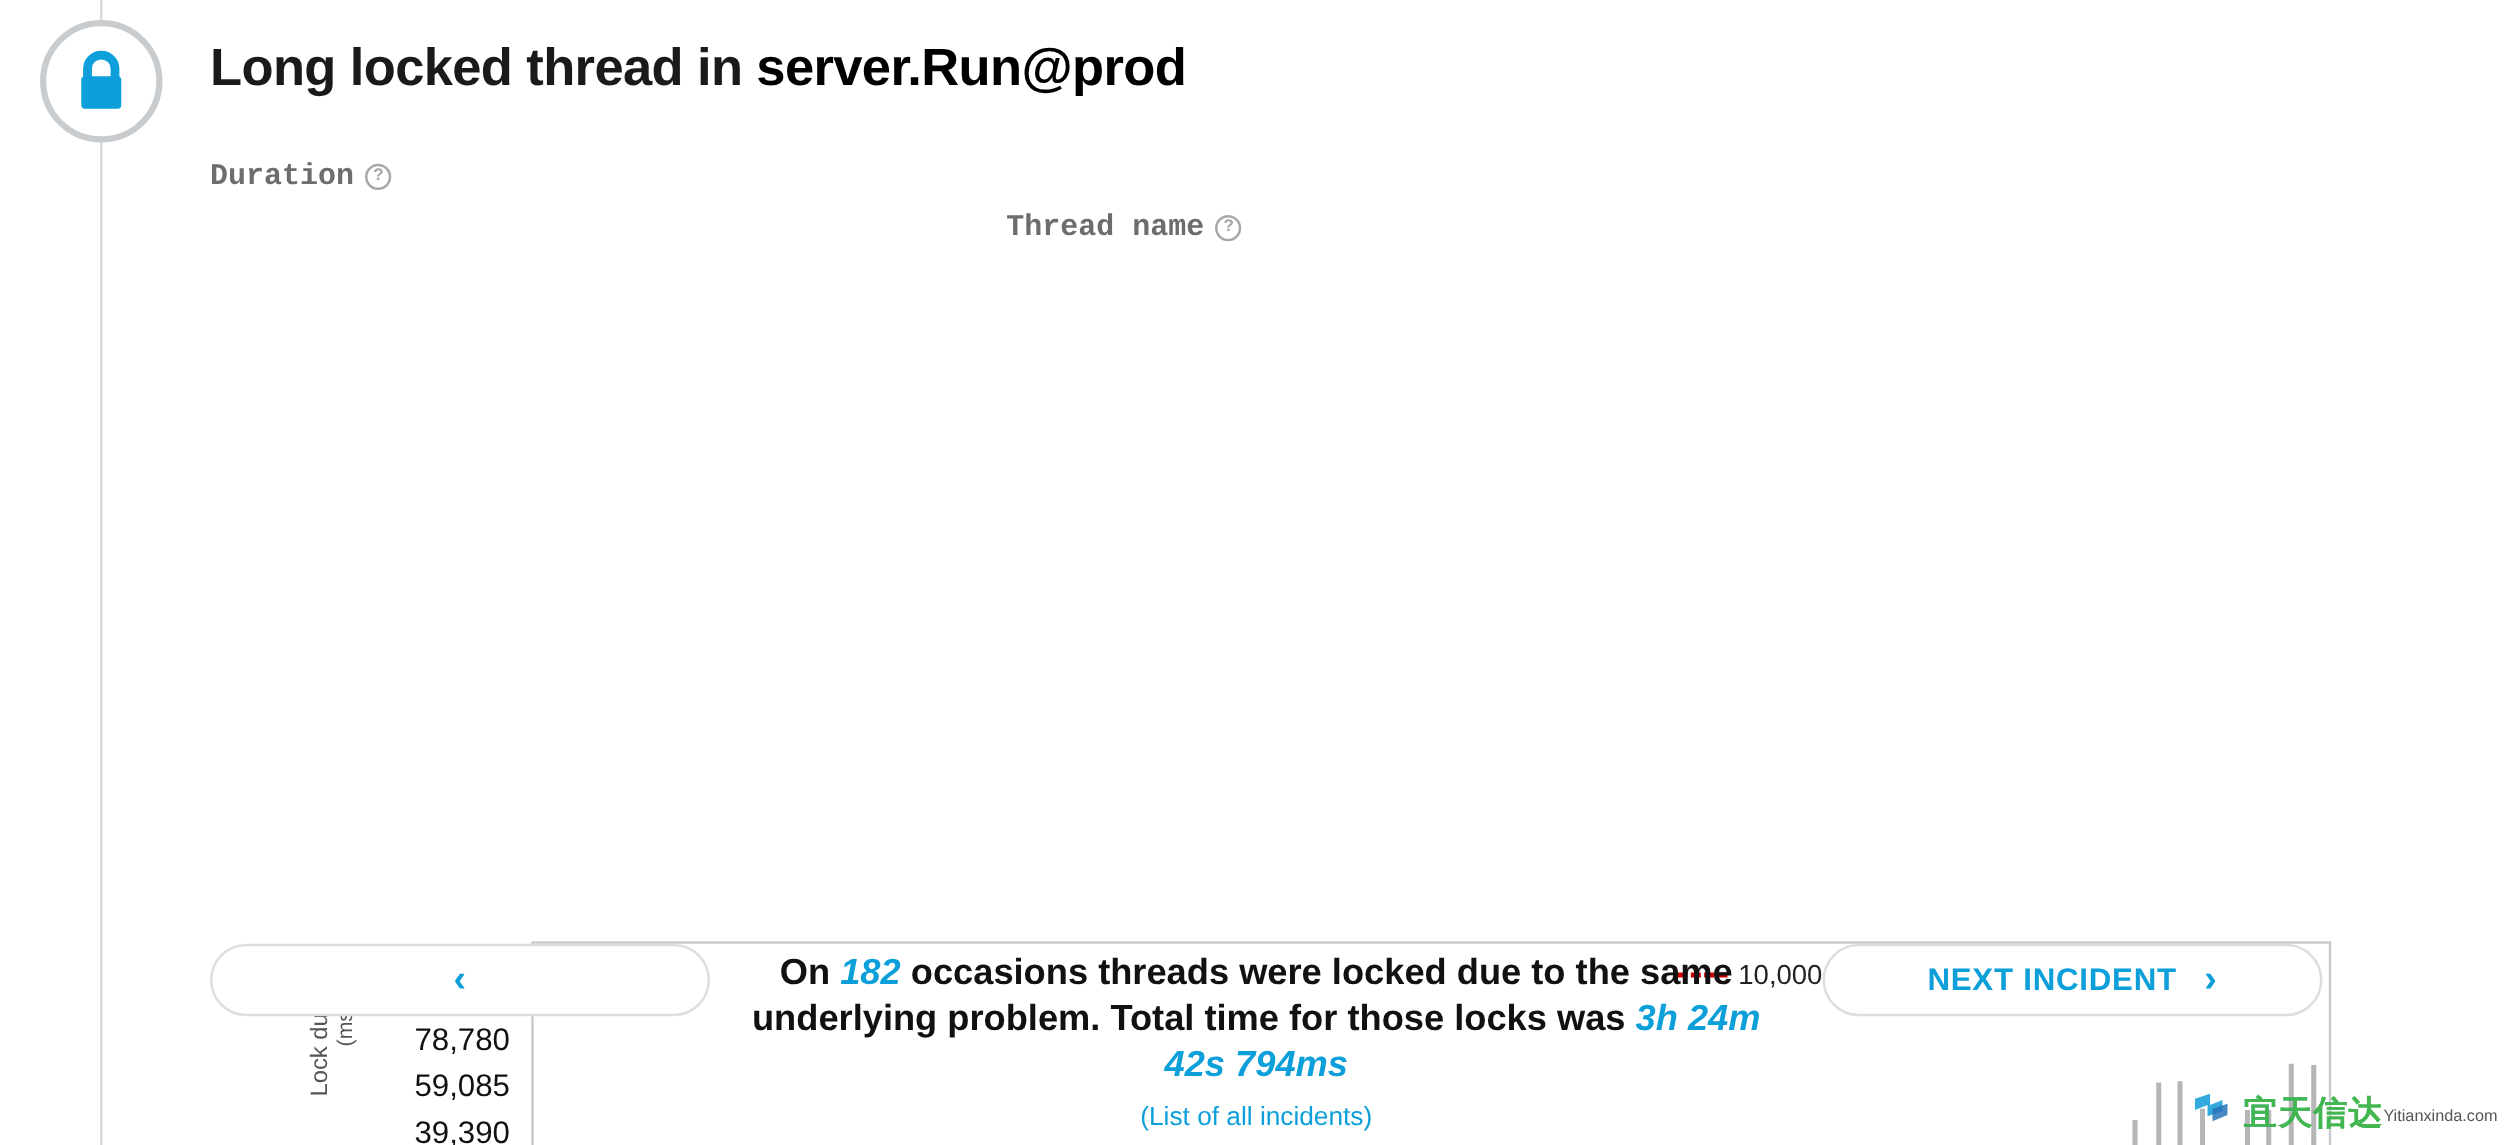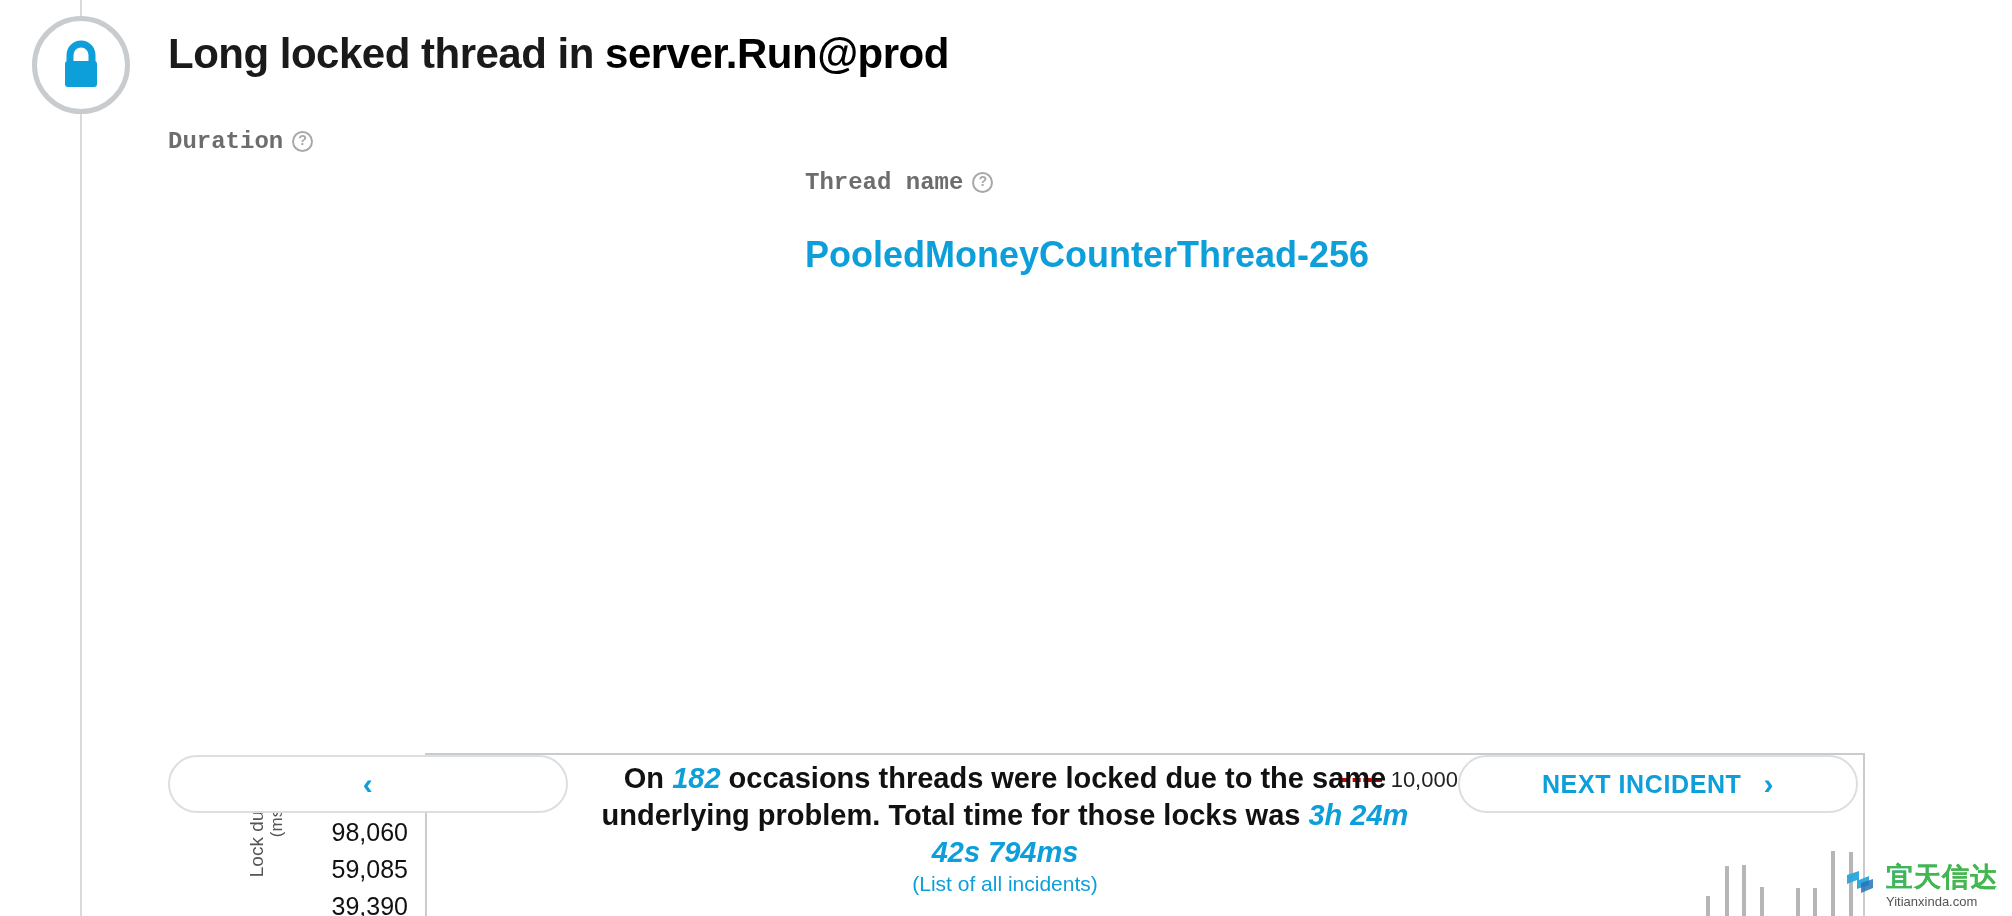--- a/index.html
+++ b/index.html
@@ -234,21 +234,21 @@
     width: 830px;
     text-align: center;
     font-size: 29px;
     font-weight: bold;
     color: #111111;
     line-height: 1.28;
   }
   .summary .accent { color: #0c9fd9; font-style: italic; }
   .summary-link {
     display: block;
-    margin-top: 0;
+    margin-top: 10px;
     font-size: 21px;
     font-weight: normal;
     color: #0c9fd9;
     cursor: pointer;
   }
 
   
   .watermark {
     position: absolute;
     right: 14px;
@@ -267,21 +267,21 @@
     background-clip: text;
     color: #3bb44a;
     line-height: 1;
   }
   .wm-text-en {
     font-size: 13px;
     color: #4d4d4d;
     line-height: 1;
     margin-top: 4px;
   }
-  .wm-stack { display: flex; flex-direction: column; align-items: flex-start; }
+  .wm-stack { display: flex; flex-direction: row; align-items: center; }
 </style>
 </head>
 <body>
 
 <div class="rail"></div>
 
 <div class="lock-badge">
   <span>
     <svg width="44" height="50" viewBox="0 0 44 50" aria-hidden="true">
       <path d="M11 22 V15 a11 11 0 0 1 22 0 V22" fill="none" stroke="#0c9fd9" stroke-width="7"></path>
@@ -301,35 +301,34 @@
       <span>Duration</span>
       <span class="help-icon">?</span>
     </div>
   </div>
 
   <div class="stat-col thread">
     <div class="stat-label">
       <span>Thread name</span>
       <span class="help-icon">?</span>
     </div>
-    <div class="stat-value-thread">PooledMoneyCounterThread-256</div>
   </div>
 
 </div>
 
 <div class="chart-block">
 
   <div class="y-axis-title">
     <span>Lock duration</span>
     <span class="sub">(ms)</span>
   </div>
 
   <div class="y-ticks" id="y-ticks">
       <div class="y-tick">98,475</div>
-      <div class="y-tick">98,060</div>
+      <div class="y-tick">78,780</div>
       <div class="y-tick">59,085</div>
       <div class="y-tick">39,390</div>
     </div>
 
   <div class="plot" id="plot">
     <div class="legend">
       <span class="legend-item">
         <span class="legend-dash"></span>
         <span>10,000 ms</span>
       </span>

